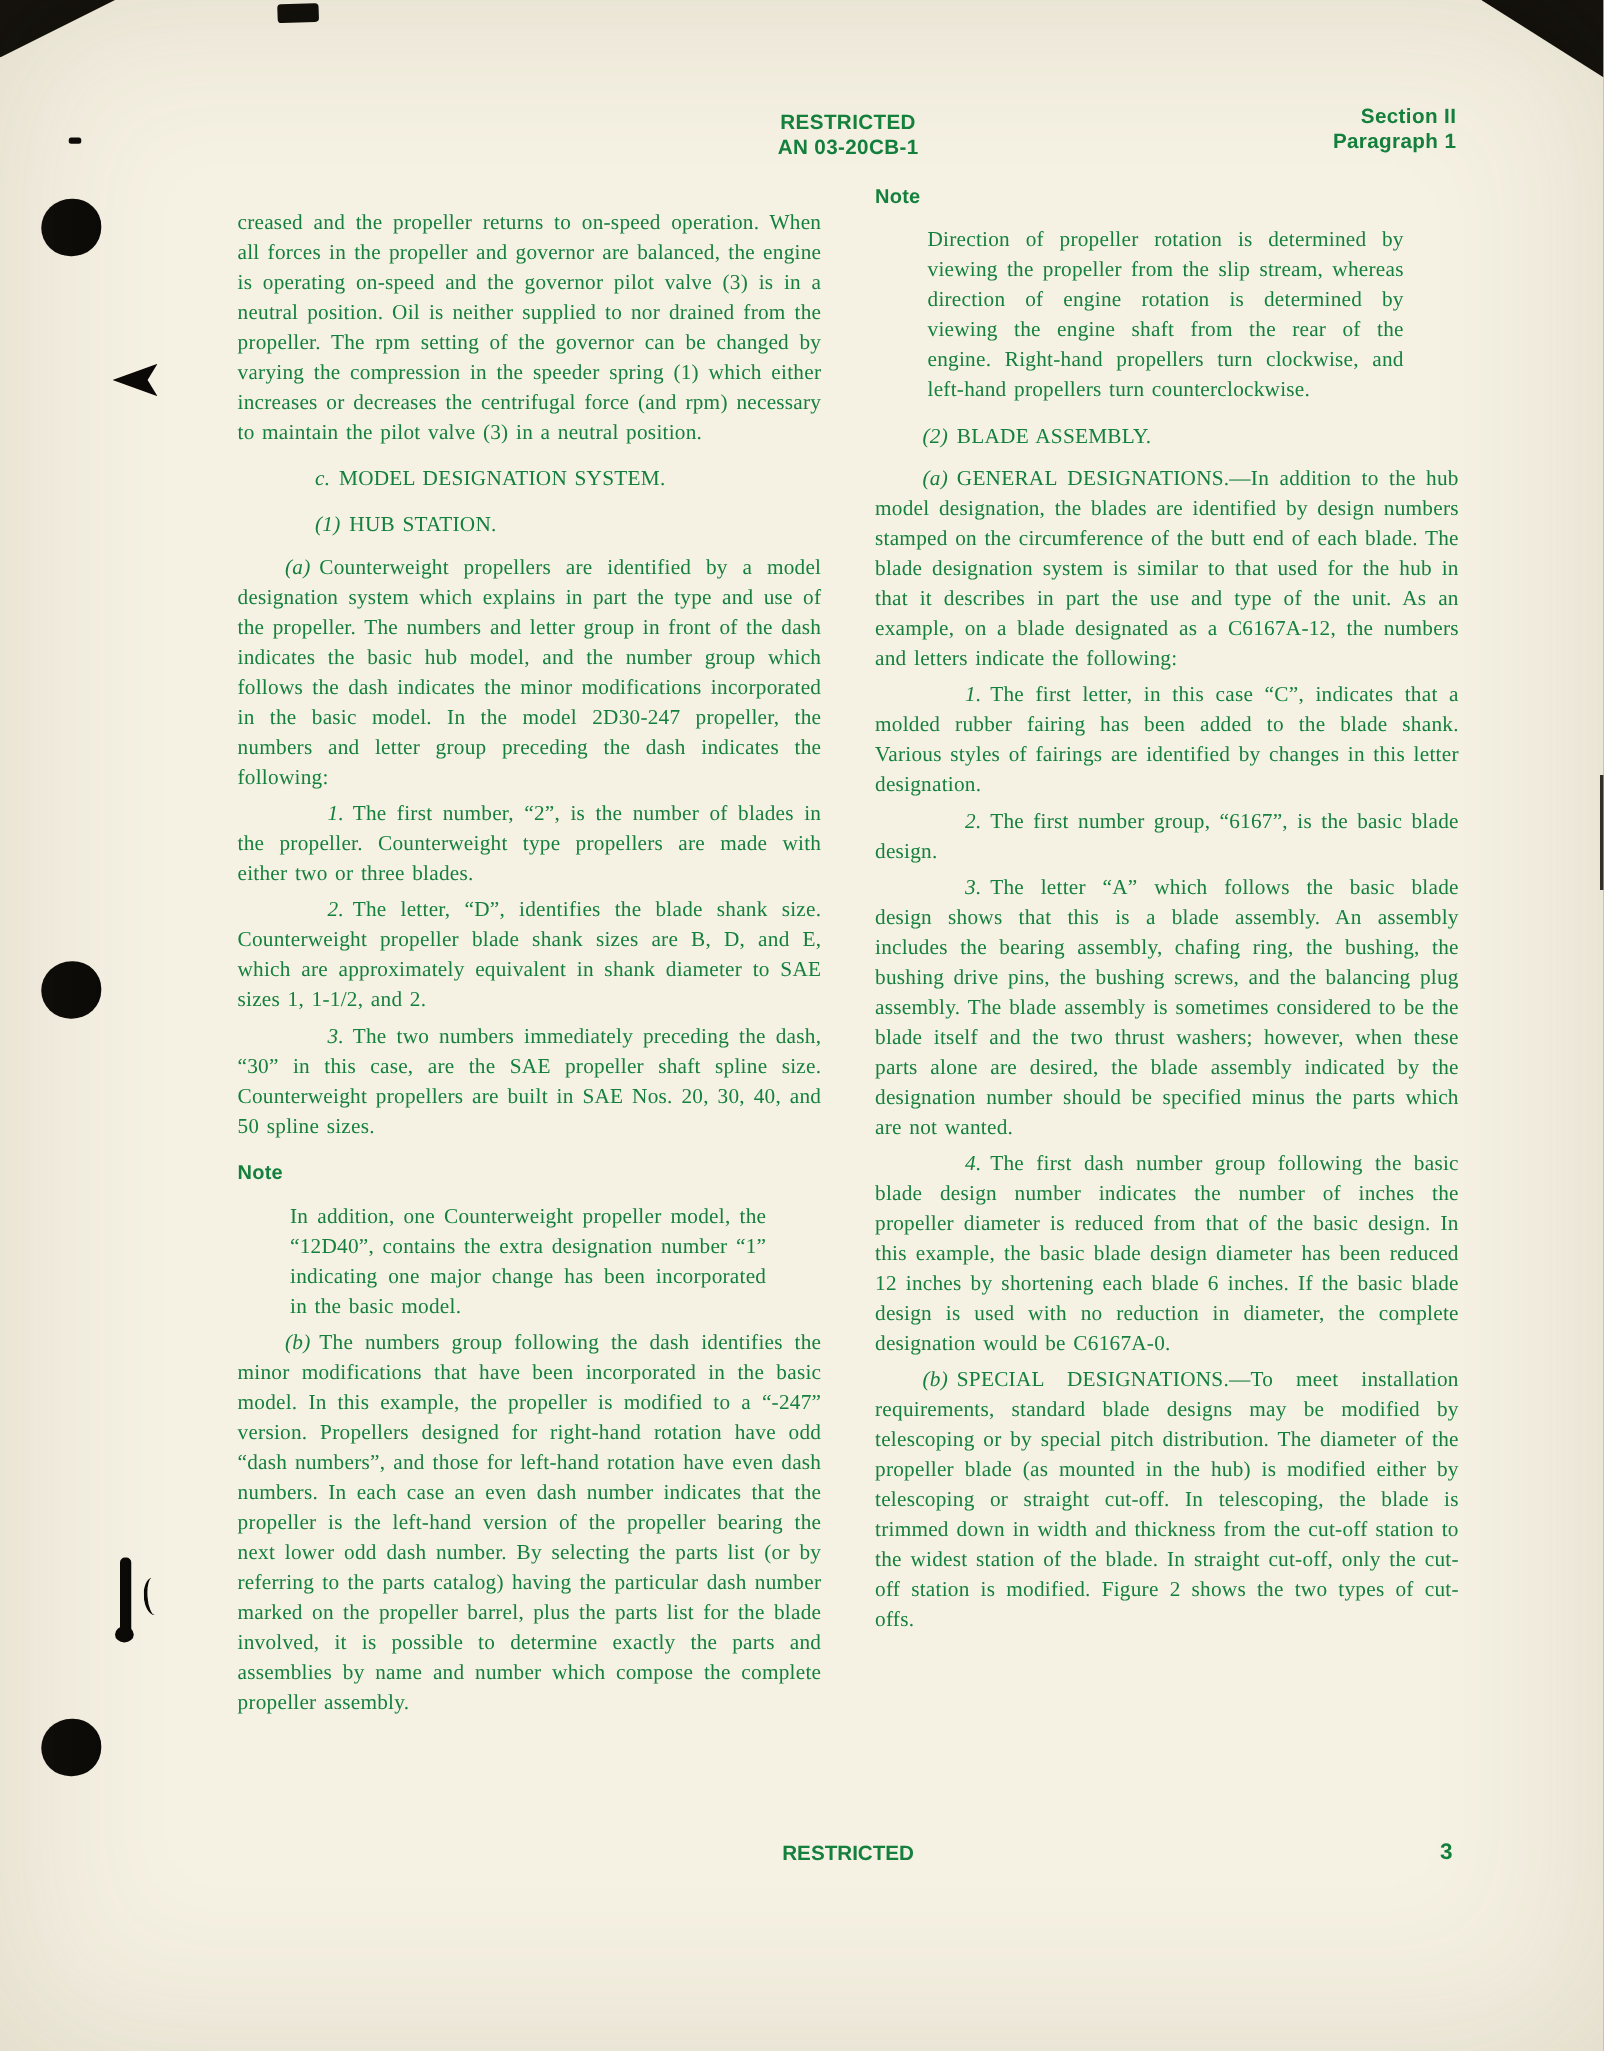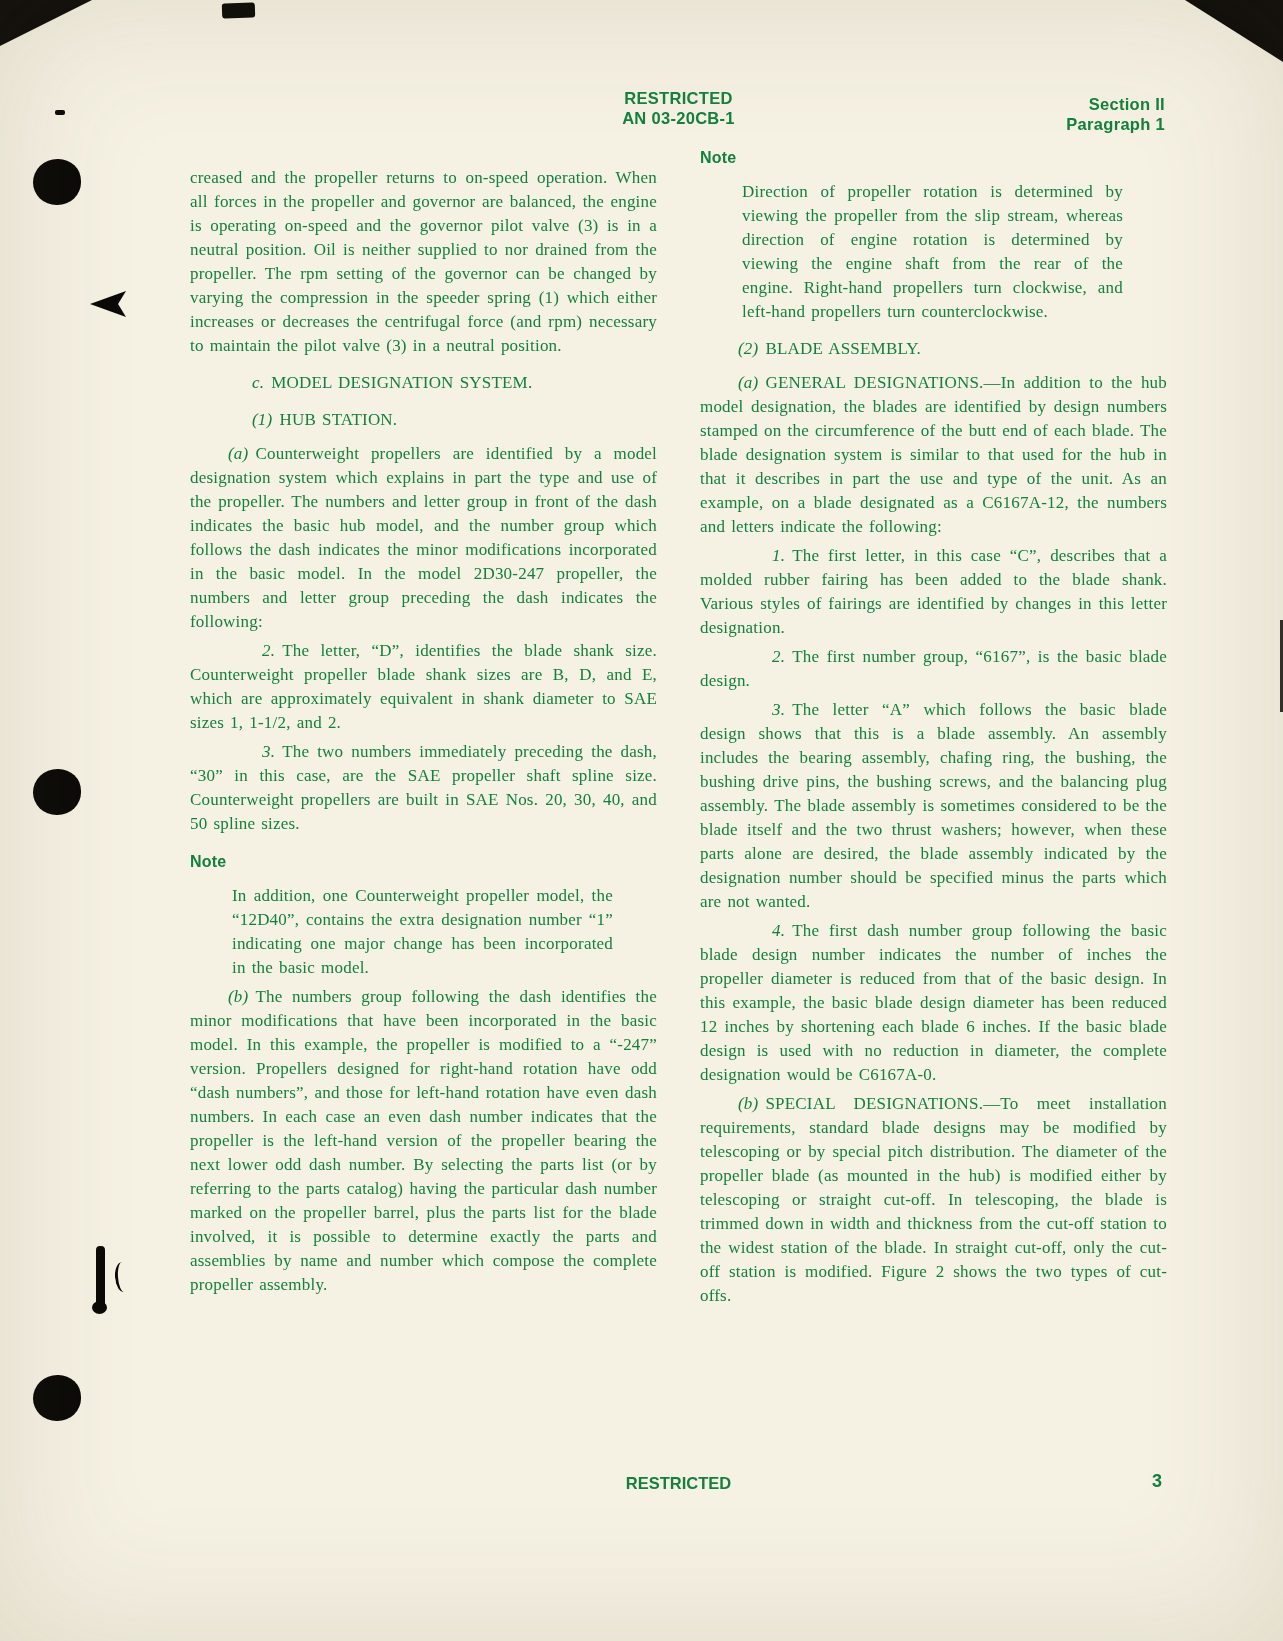--- a/index.html
+++ b/index.html
@@ -28,21 +28,21 @@
     top: 88px; left: 190px; width: 977px;
     text-align: center;
     font-family: "Liberation Sans", sans-serif;
     font-weight: 700;
     font-size: 16.5px;
     line-height: 20px;
     letter-spacing: 0.3px;
   }
   .hdr-right {
     position: absolute;
-    top: 94px; right: 118px;
+    top: 83px; right: 118px;
     text-align: right;
     font-family: "Liberation Sans", sans-serif;
     font-weight: 700;
     font-size: 16.5px;
     line-height: 20px;
     letter-spacing: 0.3px;
   }
   .ftr-center {
     position: absolute;
     top: 1474px; left: 190px; width: 977px;
@@ -163,20 +163,23 @@
     </p>
 
     <p class="h-sub">
       <span class="lbl">(1)</span><span>HUB STATION.</span>
     </p>
 
     <p class="p-ind">
       <span class="lbl">(a)</span><span>Counterweight propellers are identified by a model designation system which explains in part the type and use of the propeller. The numbers and letter group in front of the dash indicates the basic hub model, and the number group which follows the dash indicates the minor modifications incorporated in the basic model. In the model 2D30-247 propeller, the numbers and letter group preceding the dash indicates the following:</span>
     </p>
 
+    <p class="p-num">
+      <span class="lbl">1.</span><span>The first number, “2”, is the number of blades in the propeller. Counterweight type propellers are made with either two or three blades.</span>
+    </p>
 
     <p class="p-num">
       <span class="lbl">2.</span><span>The letter, “D”, identifies the blade shank size. Counterweight propeller blade shank sizes are B, D, and E, which are approximately equivalent in shank diameter to SAE sizes 1, 1-1/2, and 2.</span>
     </p>
 
     <p class="p-num">
       <span class="lbl">3.</span><span>The two numbers immediately preceding the dash, “30” in this case, are the SAE propeller shaft spline size. Counterweight propellers are built in SAE Nos. 20, 30, 40, and 50 spline sizes.</span>
     </p>
 
     <p class="note-head">Note</p>
@@ -195,21 +198,21 @@
 
     <p class="h-sub2">
       <span class="lbl">(2)</span><span>BLADE ASSEMBLY.</span>
     </p>
 
     <p class="p-ind">
       <span class="lbl">(a)</span><span>GENERAL DESIGNATIONS.—In addition to the hub model designation, the blades are identified by design numbers stamped on the circumference of the butt end of each blade. The blade designation system is similar to that used for the hub in that it describes in part the use and type of the unit. As an example, on a blade designated as a C6167A-12, the numbers and letters indicate the following:</span>
     </p>
 
     <p class="p-num">
-      <span class="lbl">1.</span><span>The first letter, in this case “C”, describes that a molded rubber fairing has been added to the blade shank. Various styles of fairings are identified by changes in this letter designation.</span>
+      <span class="lbl">1.</span><span>The first letter, in this case “C”, indicates that a molded rubber fairing has been added to the blade shank. Various styles of fairings are identified by changes in this letter designation.</span>
     </p>
 
     <p class="p-num">
       <span class="lbl">2.</span><span>The first number group, “6167”, is the basic blade design.</span>
     </p>
 
     <p class="p-num">
       <span class="lbl">3.</span><span>The letter “A” which follows the basic blade design shows that this is a blade assembly. An assembly includes the bearing assembly, chafing ring, the bushing, the bushing drive pins, the bushing screws, and the balancing plug assembly. The blade assembly is sometimes considered to be the blade itself and the two thrust washers; however, when these parts alone are desired, the blade assembly indicated by the designation number should be specified minus the parts which are not wanted.</span>
     </p>
 

